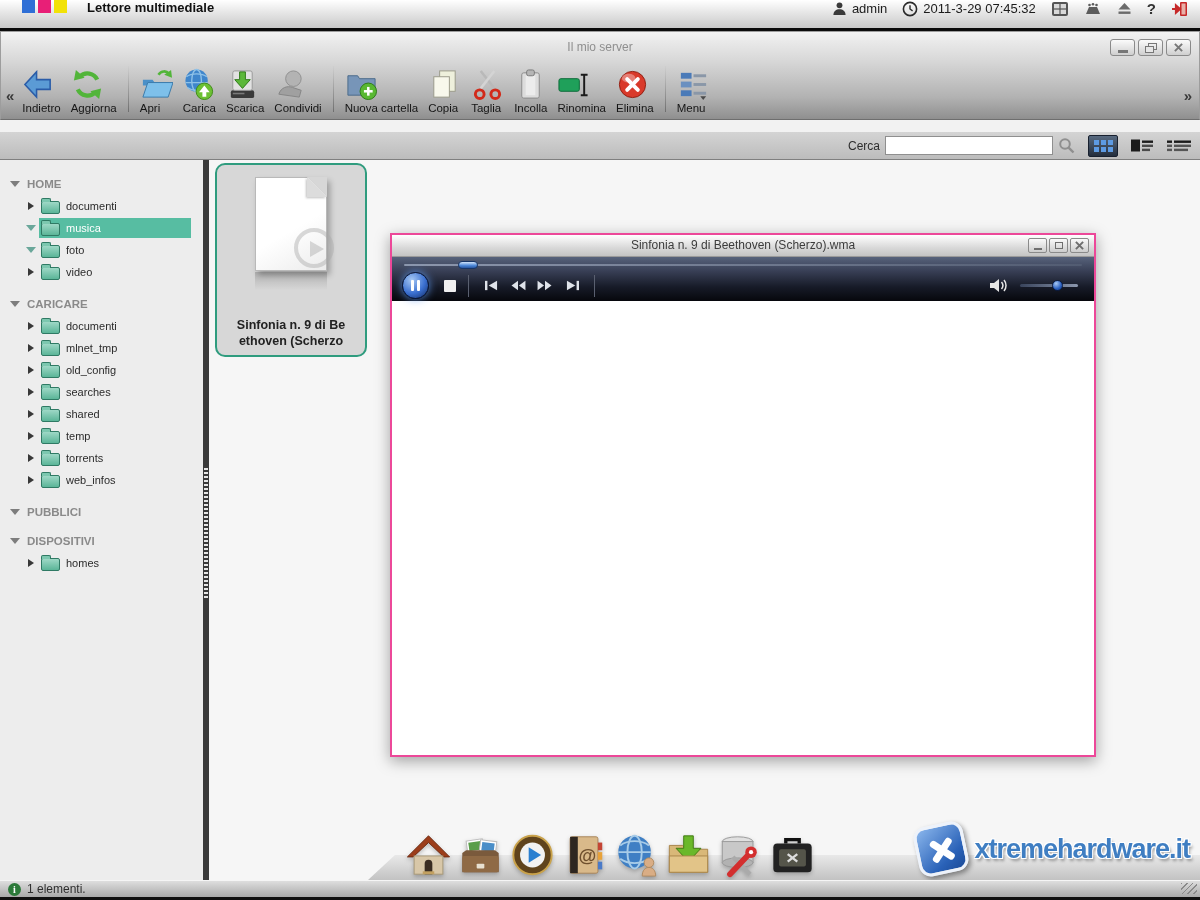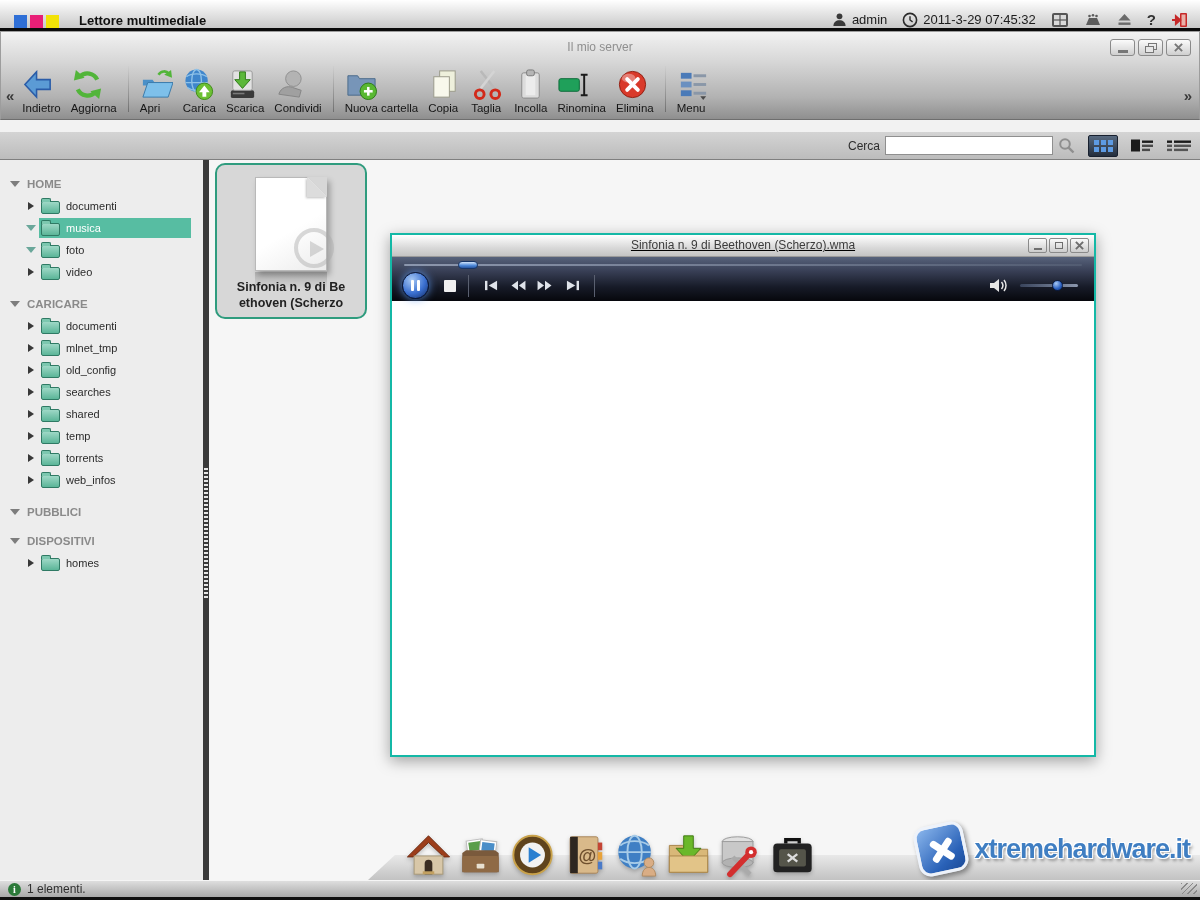--- a/index.html
+++ b/index.html
@@ -1,20 +1,20 @@
 <!DOCTYPE html>
 <html><head>
 <meta charset="utf-8">
 <style>
   *{margin:0;padding:0;box-sizing:border-box;}
   html,body{width:1200px;height:900px;}
   body{position:relative;font-family:"Liberation Sans",sans-serif;background:#1a1a1a;overflow:hidden;}
 
   
-  .topbar{position:absolute;top:0;left:0;width:1200px;height:31px;background:linear-gradient(#ffffff,#e6e6e6 45%,#c9c9c9);border-bottom:3px solid #0b0b0b;display:flex;align-items:flex-end;}
+  .topbar{position:absolute;top:0;left:0;width:1200px;height:31px;background:linear-gradient(#ffffff,#e6e6e6 45%,#c9c9c9);border-bottom:3px solid #0b0b0b;display:flex;align-items:flex-start;padding-left:8px;}
   .logo{display:flex;gap:3px;margin-left:14px;}
   .logo span{width:13px;height:13px;display:block;}
   .lg-b{background:#2f6fd6}.lg-m{background:#e81f77}.lg-y{background:#f2e207}
   .topbar-title{margin-left:20px;font-size:13px;font-weight:bold;color:#101010;}
   .topbar-right{margin-left:auto;display:flex;align-items:center;gap:15px;margin-right:12px;font-size:13px;color:#1c1c1c;}
   .tb-ic{display:flex;align-items:center;gap:5px;}
   .help-glyph{font-size:15px;font-weight:bold;color:#333;}
 
   
   .window{position:absolute;top:31px;left:0;width:1200px;height:869px;display:flex;flex-direction:column;background:#f2f2f2;border-bottom:3px solid #101010;}
@@ -56,31 +56,31 @@
   .tw{width:0;height:0;flex:none;}
   .tw.o{border-left:5px solid transparent;border-right:5px solid transparent;border-top:6px solid #7d7d7d;}
   .tw.o.t{border-top-color:#6aa79a;}
   .tw.c{border-top:4px solid transparent;border-bottom:4px solid transparent;border-left:6px solid #383838;margin-left:2px;margin-right:2px;}
   .ti .body{display:flex;align-items:center;gap:6px;padding:2px 6px 2px 2px;}
   .ti.sel .body{background:#57bda2;color:#fff;flex:1;margin-right:12px;}
   .fold{width:19px;height:13px;background:linear-gradient(#9ed8c6,#5bb598);border:1px solid #2f7a64;border-radius:2px;position:relative;flex:none;margin-top:3px;}
   .fold::before{content:"";position:absolute;top:-4px;left:-1px;width:8px;height:3px;background:#7cc7af;border:1px solid #2f7a64;border-bottom:none;border-radius:2px 2px 0 0;}
 
   
-  .file-tile{position:absolute;left:6px;top:3px;width:152px;height:156px;background:#d7d7d7;border:2px solid #2f9c7e;border-radius:10px;}
+  .file-tile{position:absolute;left:6px;top:3px;width:152px;height:194px;background:#d7d7d7;border:2px solid #2f9c7e;border-radius:10px;}
   .doc{position:relative;width:72px;height:94px;margin:12px auto 0;background:linear-gradient(150deg,#ffffff 55%,#ececec);border:1px solid #b9b9b9;box-shadow:3px 4px 6px rgba(0,0,0,.28);}
   .doc-cut{position:absolute;top:-1px;right:-1px;width:0;height:0;border-top:20px solid #d7d7d7;border-left:20px solid transparent;}
   .doc-foldcorner{position:absolute;top:-1px;right:-1px;width:0;height:0;border-bottom:20px solid #dcdcdc;border-right:20px solid transparent;filter:drop-shadow(-1px 1px 1px rgba(0,0,0,.25));}
   .doc-play{position:absolute;right:-8px;bottom:2px;width:40px;height:40px;border:4px solid rgba(170,170,170,.45);border-radius:50%;}
   .doc-play::after{content:"";position:absolute;left:12px;top:9px;border-left:14px solid rgba(170,170,170,.45);border-top:8px solid transparent;border-bottom:8px solid transparent;}
   .doc-reflect{width:72px;height:18px;margin:1px auto 0;background:linear-gradient(rgba(90,90,90,.30),rgba(90,90,90,0));}
   .tile-label{position:absolute;left:2px;right:2px;bottom:6px;text-align:center;font-size:12.5px;font-weight:bold;color:#222;line-height:1.3;white-space:pre-line;}
 
   
-  .player{position:absolute;left:181px;top:73px;width:706px;height:524px;border:2px solid #14b8a6;background:#fff;box-shadow:0 4px 14px rgba(0,0,0,.35);display:flex;flex-direction:column;text-decoration:underline;}
+  .player{position:absolute;left:181px;top:73px;width:706px;height:524px;border:2px solid #ec4899;background:#fff;box-shadow:0 4px 14px rgba(0,0,0,.35);display:flex;flex-direction:column;}
   .p-titlebar{height:22px;background:linear-gradient(#ffffff,#d9d9d9 60%,#c4c4c4);border-bottom:1px solid #9a9a9a;position:relative;flex:none;}
   .p-title{text-align:center;font-size:12px;color:#3c3c3c;line-height:21px;}
   .p-buttons{position:absolute;top:3px;right:5px;display:flex;gap:2px;}
   .p-btn{width:19px;height:15px;border:1px solid #8a8a8a;border-radius:2px;background:linear-gradient(#fafafa,#cccccc);display:flex;align-items:center;justify-content:center;}
   .pg-min{width:8px;height:2px;background:#6e6e6e;margin-top:6px;}
   .pg-max{width:8px;height:7px;border:1.5px solid #6e6e6e;}
   .p-controls{height:44px;background:linear-gradient(#57627b 0%,#3a4158 30%,#171b28 68%,#06070c 100%);position:relative;flex:none;}
   .p-seek{position:absolute;top:7px;left:12px;right:12px;height:2px;border-radius:1px;background:linear-gradient(90deg,#8d97ad,#525c72);}
   .p-seek-handle{position:absolute;top:-3px;left:8%;width:20px;height:8px;border-radius:4px;background:linear-gradient(#d2e4fa,#4a86d8 60%,#28559f);border:1px solid #173567;}
   .p-row{position:absolute;left:10px;top:13px;height:31px;display:flex;align-items:center;gap:7px;}

